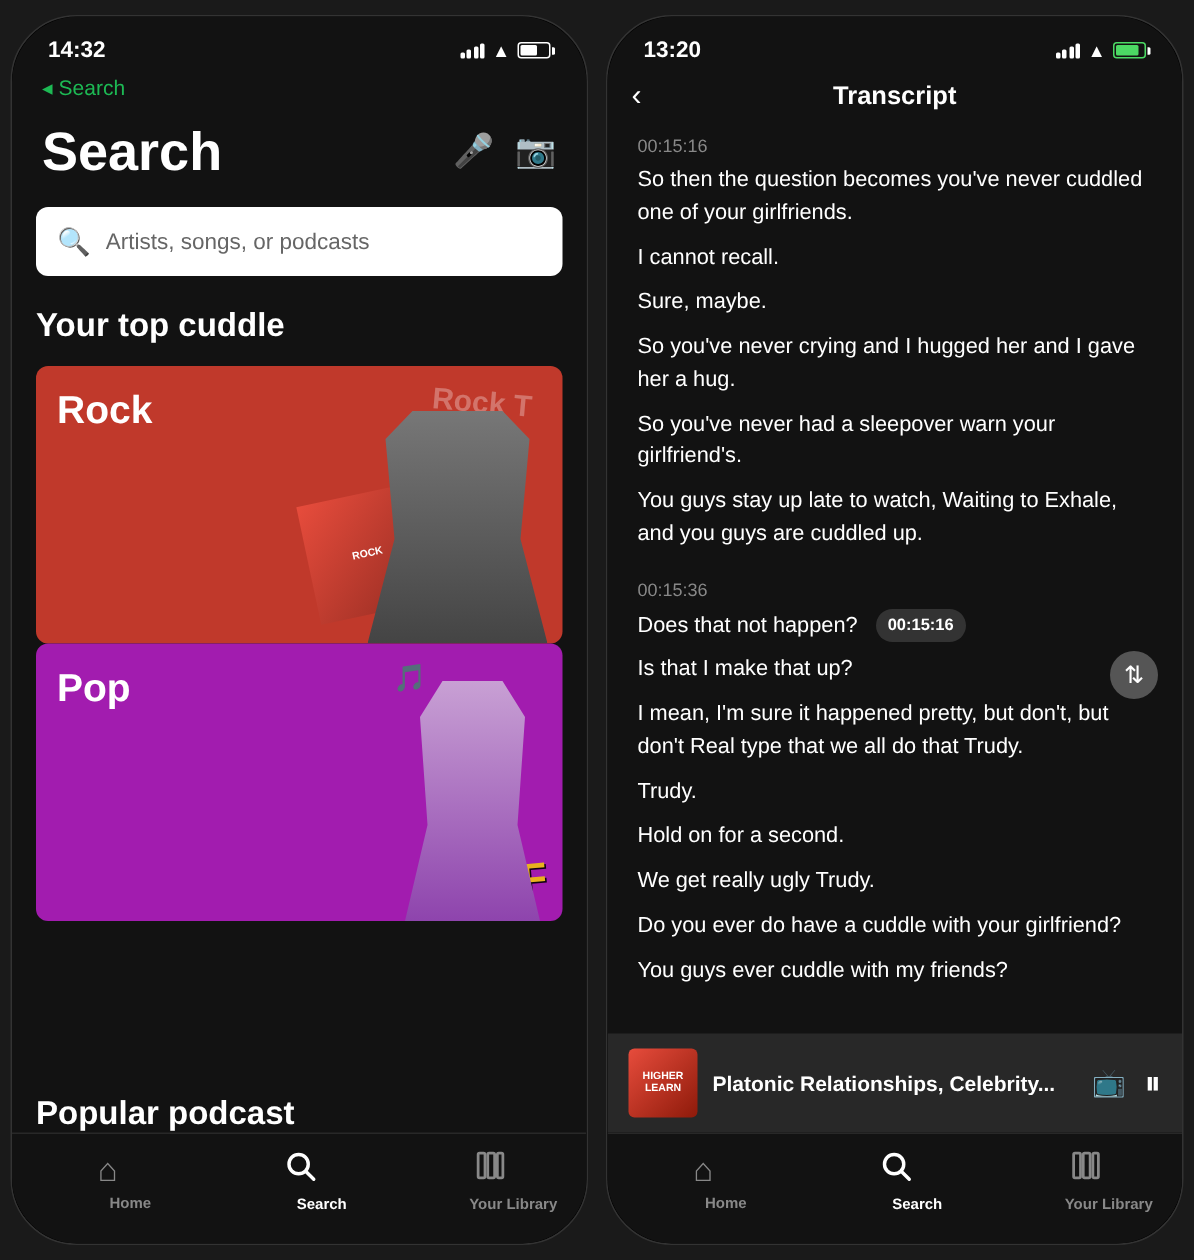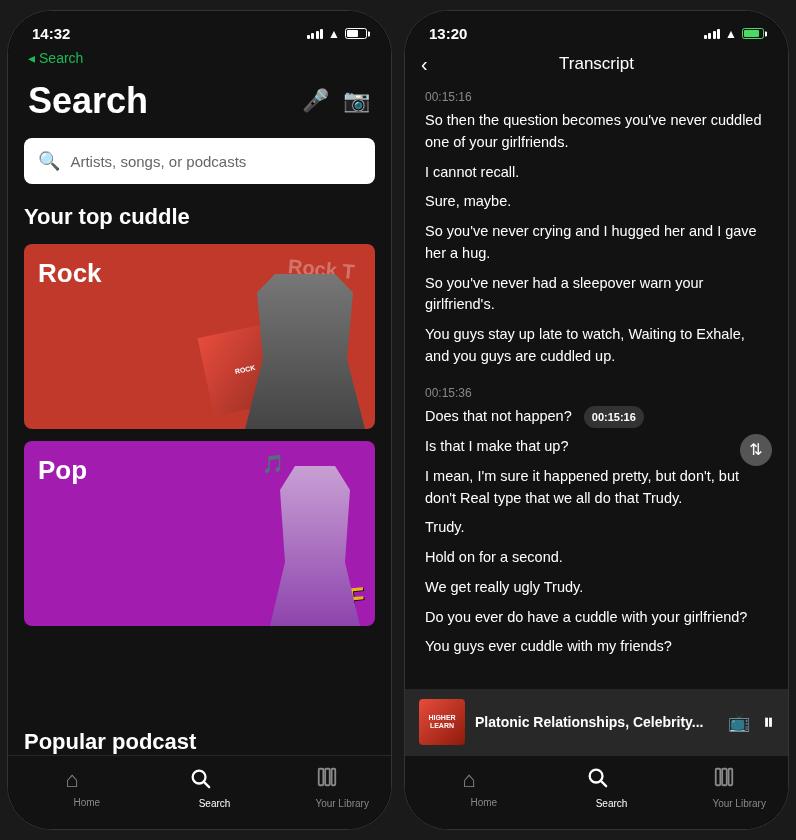--- a/index.html
+++ b/index.html
@@ -124,21 +124,20 @@
       padding: 0 16px 14px;
       flex-shrink: 0;
     }
 
     .genre-grid {
       flex: 1;
       padding: 0 16px;
       overflow: hidden;
       display: flex;
       flex-direction: column;
-      gap: 12px;
     }
 
     .genre-card {
       border-radius: 8px;
       position: relative;
       overflow: hidden;
       flex: 1;
       max-height: 185px;
     }
     .genre-card.rock { background: #c0392b; }
@@ -172,21 +171,21 @@
       flex-shrink: 0;
     }
     .nav-item {
       display: flex;
       flex-direction: column;
       align-items: center;
       gap: 4px;
       flex: 1;
     }
     .nav-icon { font-size: 22px; }
-    .nav-label { font-size: 10px; font-weight: 400; margin-left: 30px; }
+    .nav-label { font-size: 10px; font-weight: 700; margin-left: 30px; }
     .nav-item.active .nav-icon,
     .nav-item.active .nav-label { color: #fff; }
     .nav-item:not(.active) .nav-icon,
     .nav-item:not(.active) .nav-label { color: #888; }
 
     .popular-podcast-title {
       font-size: 22px;
       font-weight: 800;
       color: #fff;
       padding: 4px 16px 0;
@@ -201,21 +200,21 @@
       flex-shrink: 0;
     }
     .transcript-back {
       position: absolute;
       left: 16px;
       color: #fff;
       font-size: 20px;
     }
     .transcript-title {
       font-size: 17px;
-      font-weight: 400;
+      font-weight: 700;
       color: #fff;
     }
 
     .transcript-content {
       flex: 1;
       overflow: hidden;
       padding: 0 20px;
       display: flex;
       flex-direction: column;
     }

